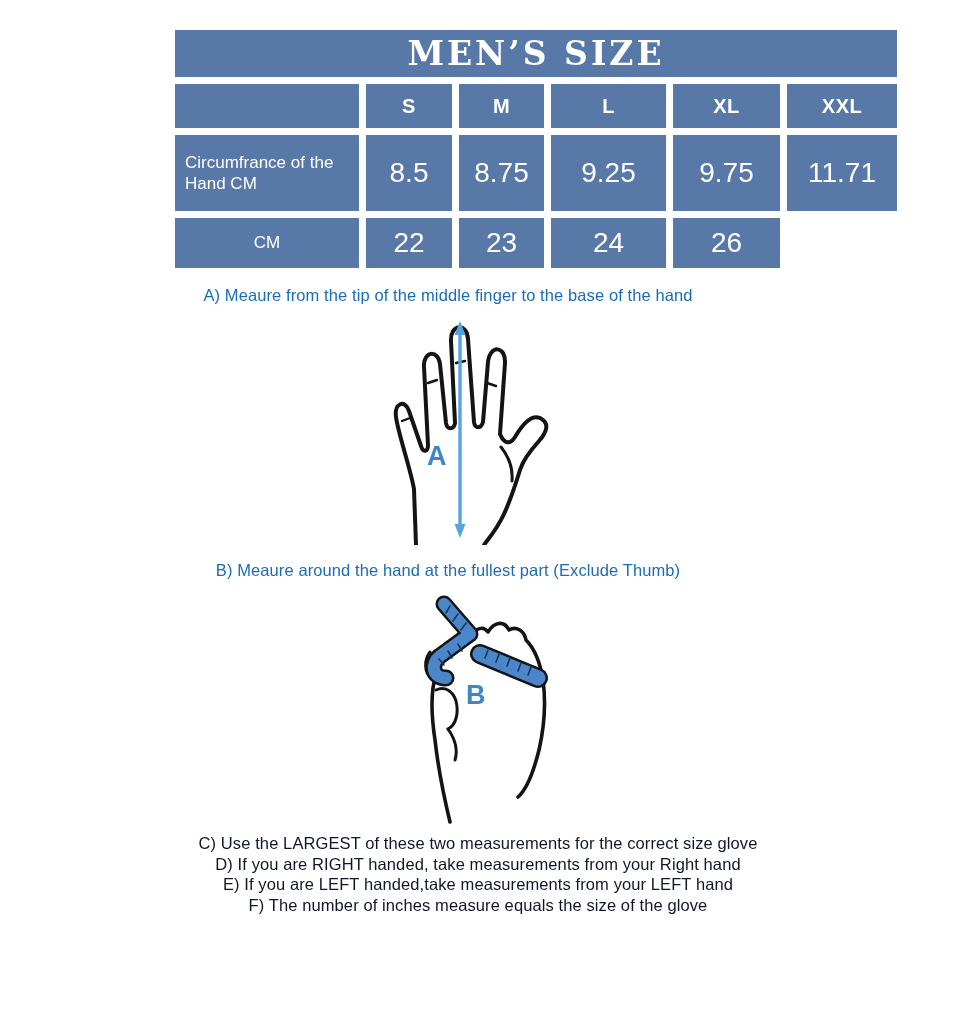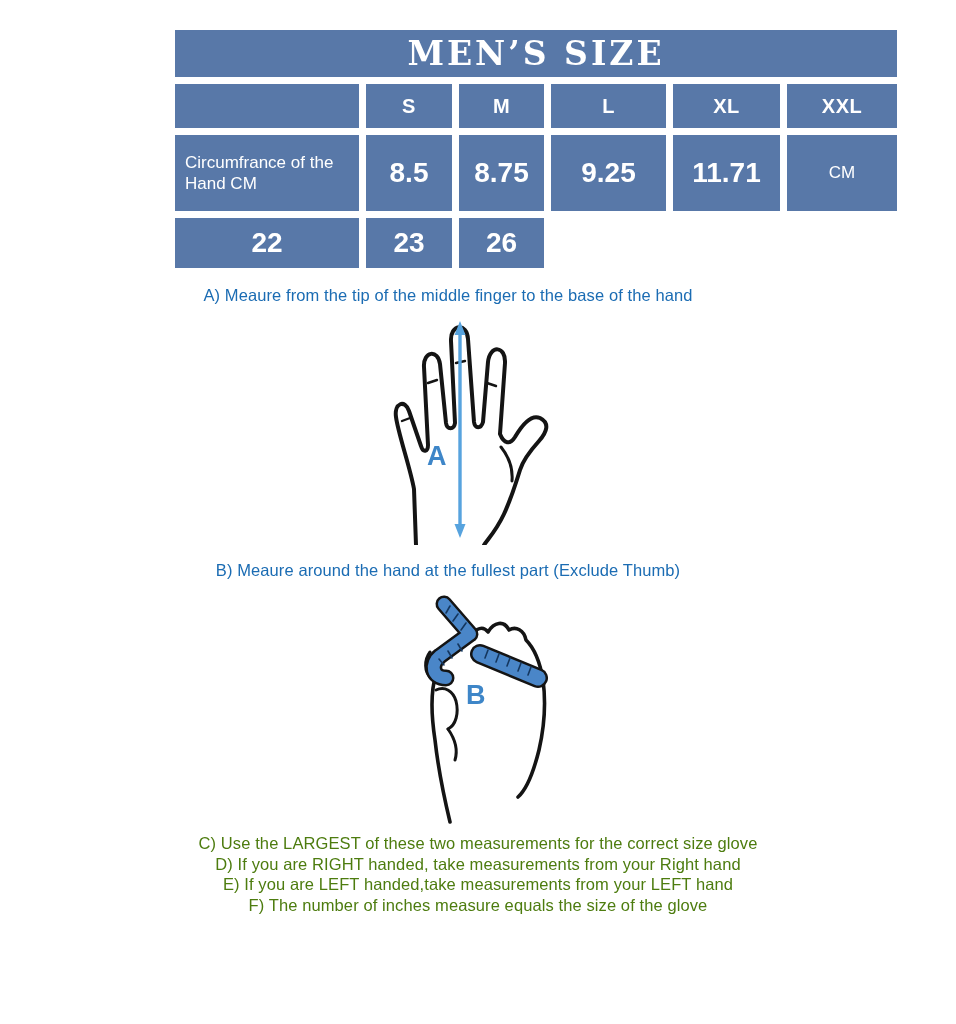--- a/index.html
+++ b/index.html
@@ -36,37 +36,37 @@
   }
   .size-head{ font-weight:bold; font-size:20px; letter-spacing:0.5px;}
   .row-label{
     font-size:17px;
     justify-content:flex-start;
     text-align:left;
     padding:0 8px 0 10px;
     line-height:1.25;
   }
   .row-label.center{justify-content:center;text-align:left;padding:0;}
-  .value{ font-weight:bold; font-size:28px; }
+  .value{ font-weight:normal; font-size:28px; }
 
   
   .instr{
     position:absolute; left:0; width:896px;
     text-align:center;
     color:#1b6cb3;
     font-size:16.5px;
     letter-spacing:0.1px;
   }
   .instr-a{top:286px;}
   .instr-b{top:561px;}
 
   .notes{
     position:absolute; left:0; top:833px; width:956px;
     text-align:center;
-    color:#4d7c0f;
+    color:#0f172a;
     font-size:16.5px;
     line-height:20.5px;
     letter-spacing:0.1px;
   }
 
   
   .fig{position:absolute;}
   .fig-hand{left:383px; top:317px; width:170px; height:228px;}
   .fig-fist{left:400px; top:592px; width:165px; height:236px;}
   svg{display:block;}
@@ -89,25 +89,27 @@
     <div class="cell size-head">S</div>
     <div class="cell size-head">M</div>
     <div class="cell size-head">L</div>
     <div class="cell size-head">XL</div>
     <div class="cell size-head">XXL</div>
 
     <div class="cell row-label">Circumfrance of the Hand CM</div>
     <div class="cell value">8.5</div>
     <div class="cell value">8.75</div>
     <div class="cell value">9.25</div>
+    <div class="cell value">9.75</div>
     <div class="cell value">11.71</div>
 
     <div class="cell row-label center">CM</div>
     <div class="cell value">22</div>
     <div class="cell value">23</div>
+    <div class="cell value">24</div>
     <div class="cell value">26</div>
   </div>
 
   <div class="instr instr-a">A) Meaure from the tip of the middle finger to the base of the hand</div>
 
   <div class="fig fig-hand">
     <svg width="170" height="228" viewBox="0 0 170 228">
 
       <path d="M33,228 L31,172 C27,150 15,116 13,100 C11,86 22,82 26,94 L38,129
            C40,136 45,135 45,128 L41,50 C40,34 55,32 57,47 L63,106

